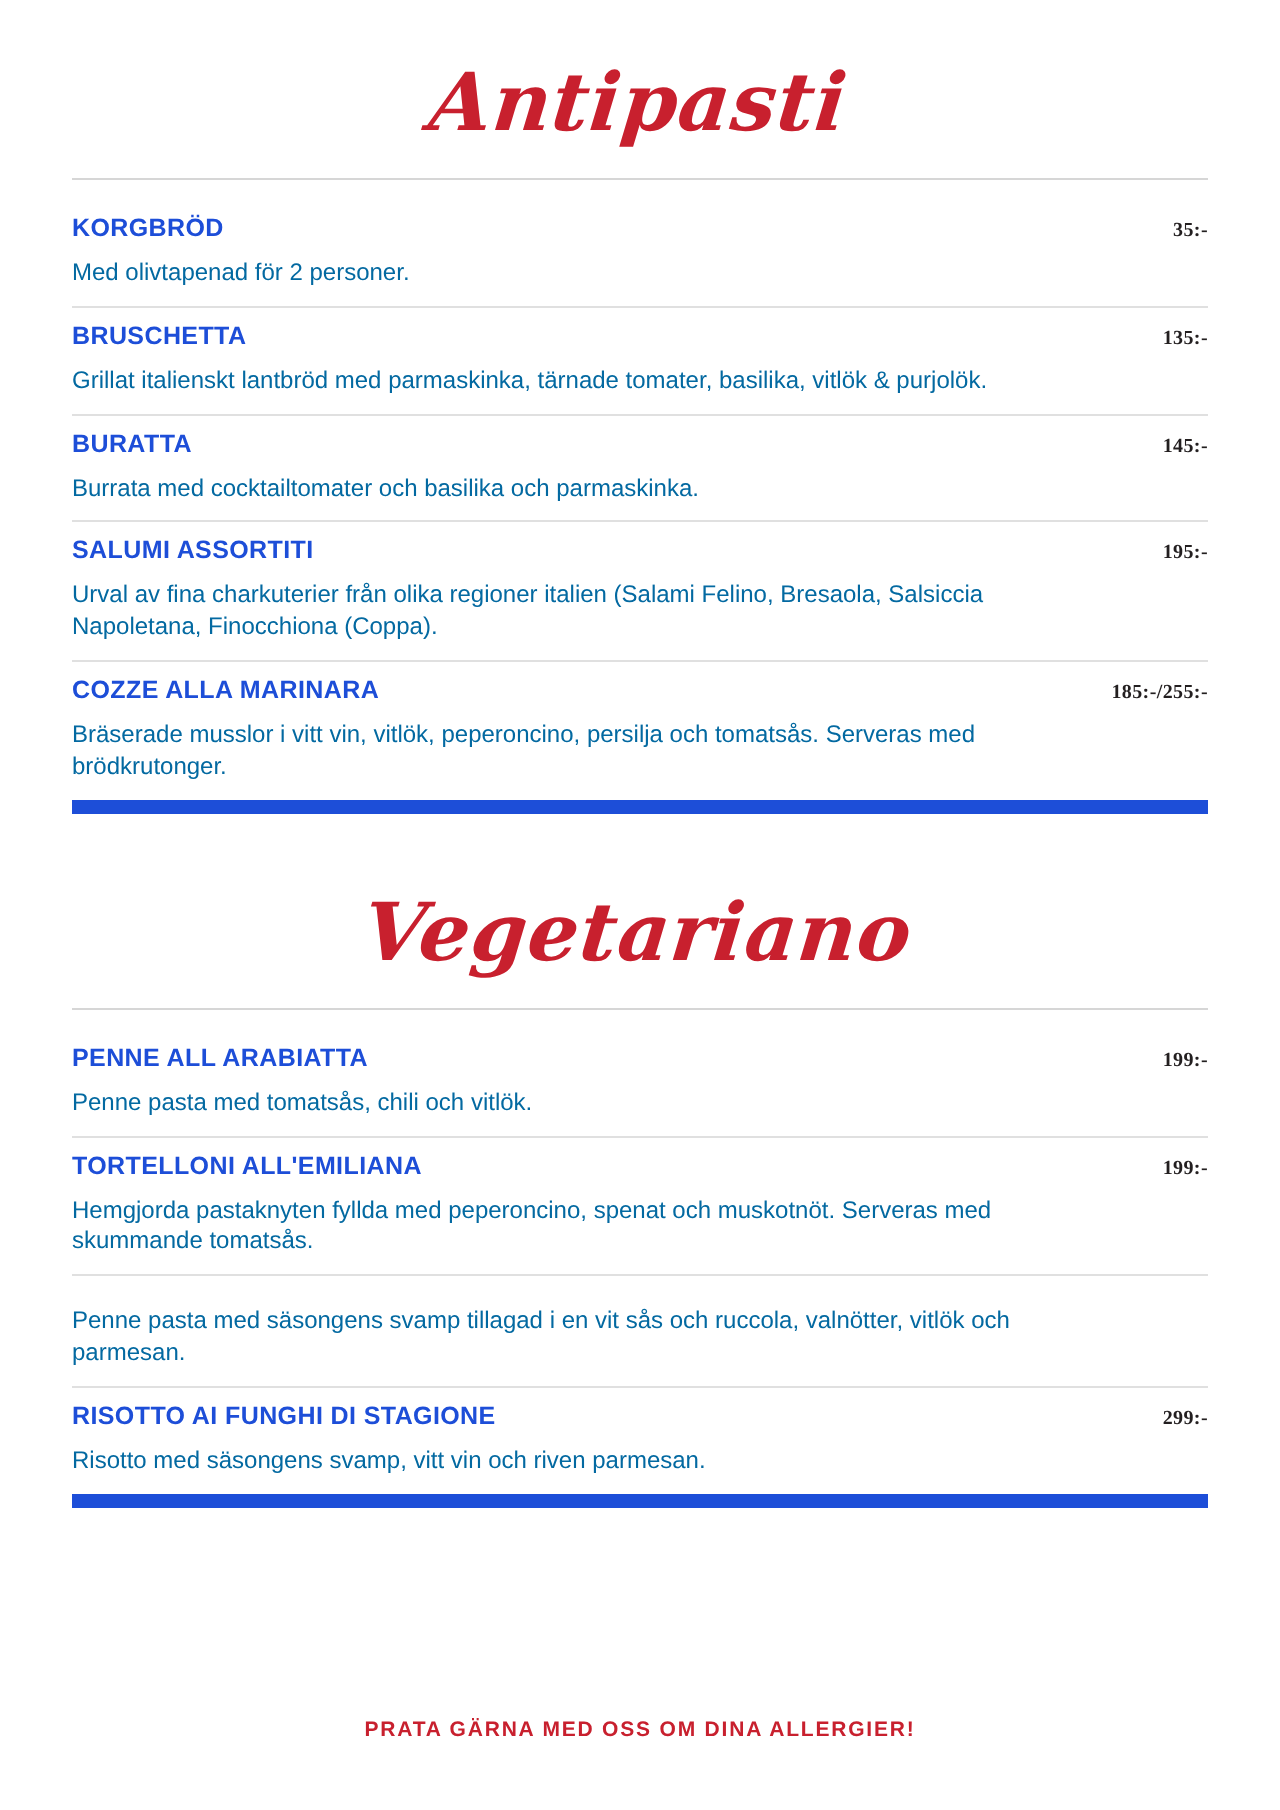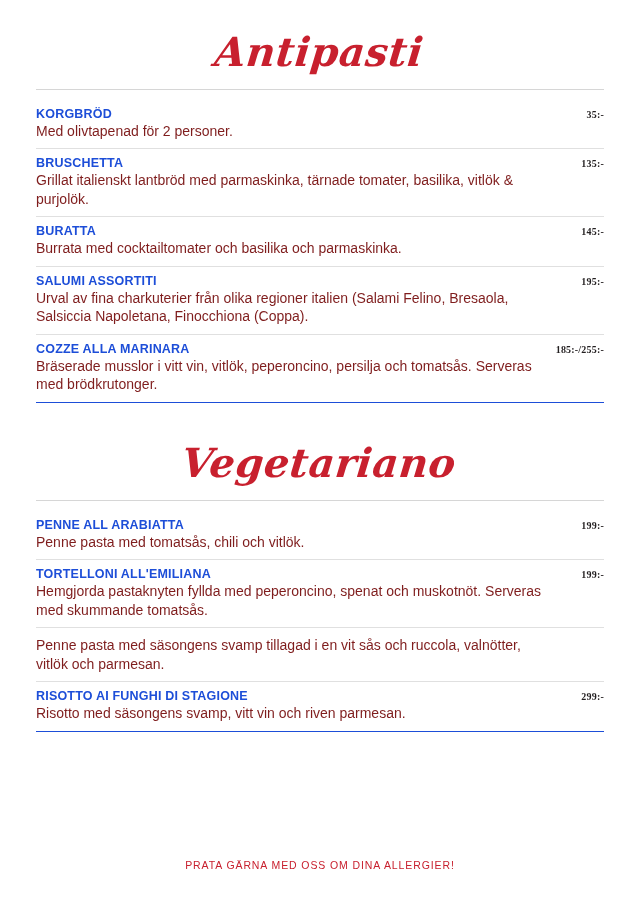--- a/index.html
+++ b/index.html
@@ -44,21 +44,21 @@
   .rule {
     height: 1px;
     background: #d6d6d6;
     margin: 0 0 10px 0;
   }
   
   .item {
     padding: 7px 0 8px 0;
     border-bottom: 1px solid #e0e0e0;
   }
-  .item:last-child { border-bottom: 1px solid #1d4ed8; }
+  .item:last-child { border-bottom: 7px solid #1d4ed8; }
   .item-head {
     display: flex;
     align-items: baseline;
     justify-content: space-between;
   }
   .item-name {
     font-size: 12.5px;
     font-weight: 700;
     letter-spacing: 0.2px;
     text-transform: uppercase;
@@ -67,39 +67,39 @@
   .item-price {
     font-size: 10px;
     font-weight: 700;
     letter-spacing: 0.2px;
     color: #231f20;
     white-space: nowrap;
     padding-left: 12px;
     font-family: Liberation Serif, serif;
   }
   .item-desc {
-    margin-top: 1px;
-    font-size: 14px;
+    margin-top: 8px;
+    font-size: 12px;
     line-height: 1.32;
-    color: #7f1d1d;
+    color: #0369a1;
     max-width: 520px;
   }
   .section { margin-bottom: 2px; }
   
   .footer {
     position: absolute;
     left: 0;
     right: 0;
     bottom: 34px;
     text-align: center;
   }
   .footer-text {
     color: #c8202e;
     font-size: 10.5px;
-    font-weight: 400;
+    font-weight: 700;
     letter-spacing: 0.9px;
     text-transform: uppercase;
   }
 </style>
 </head>
 <body>
 
 <div class="page">
 
   <div class="section">

